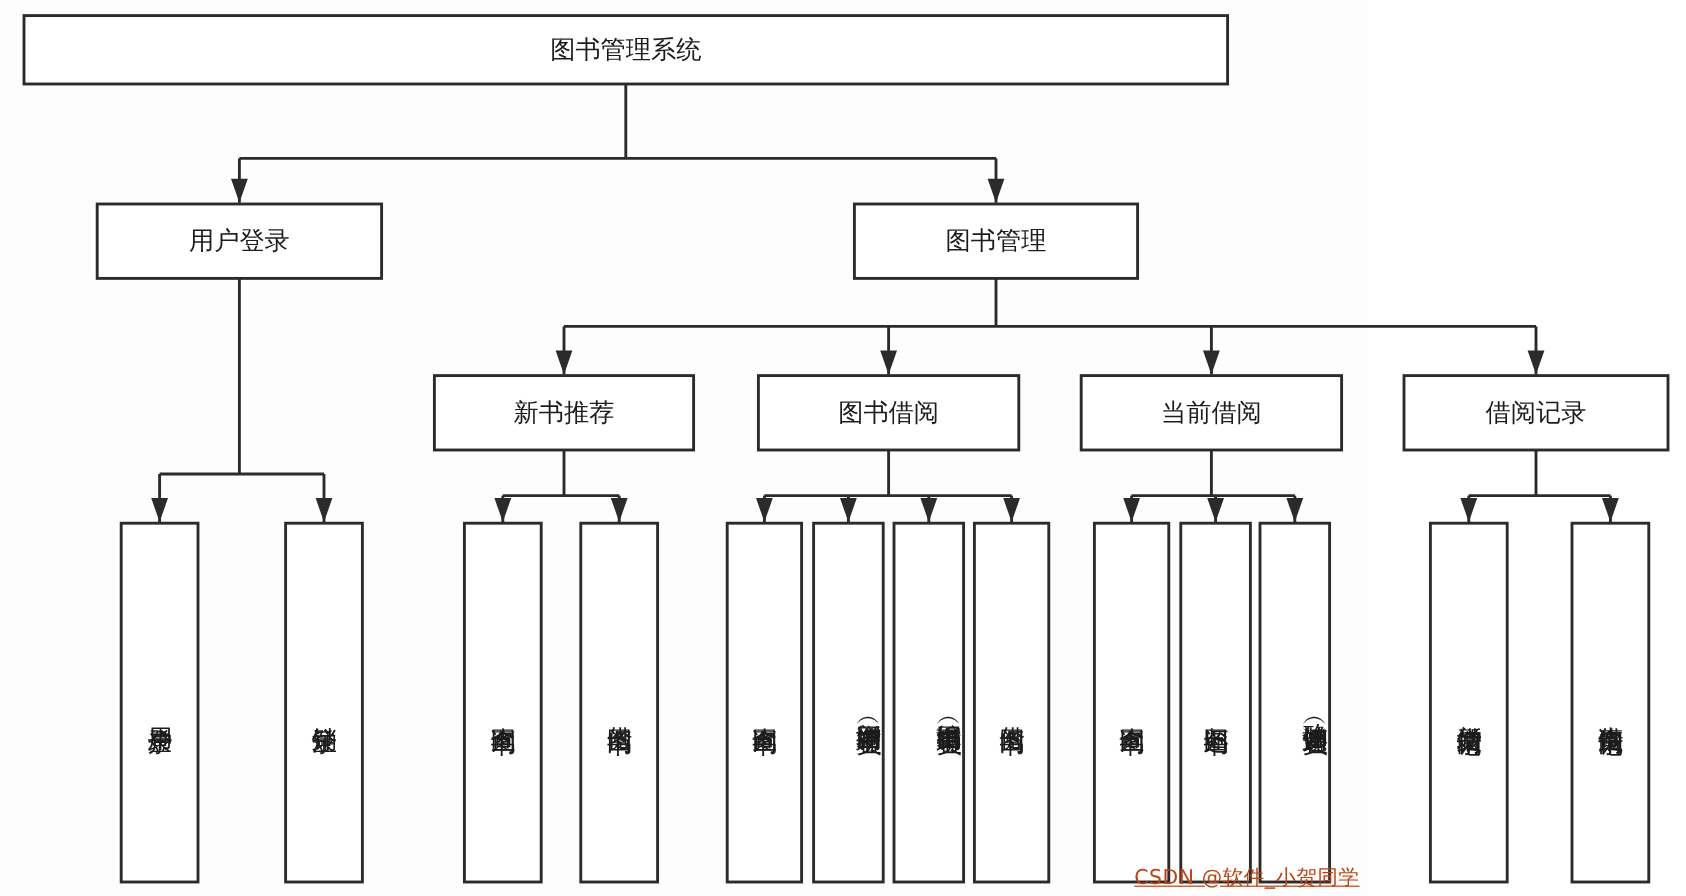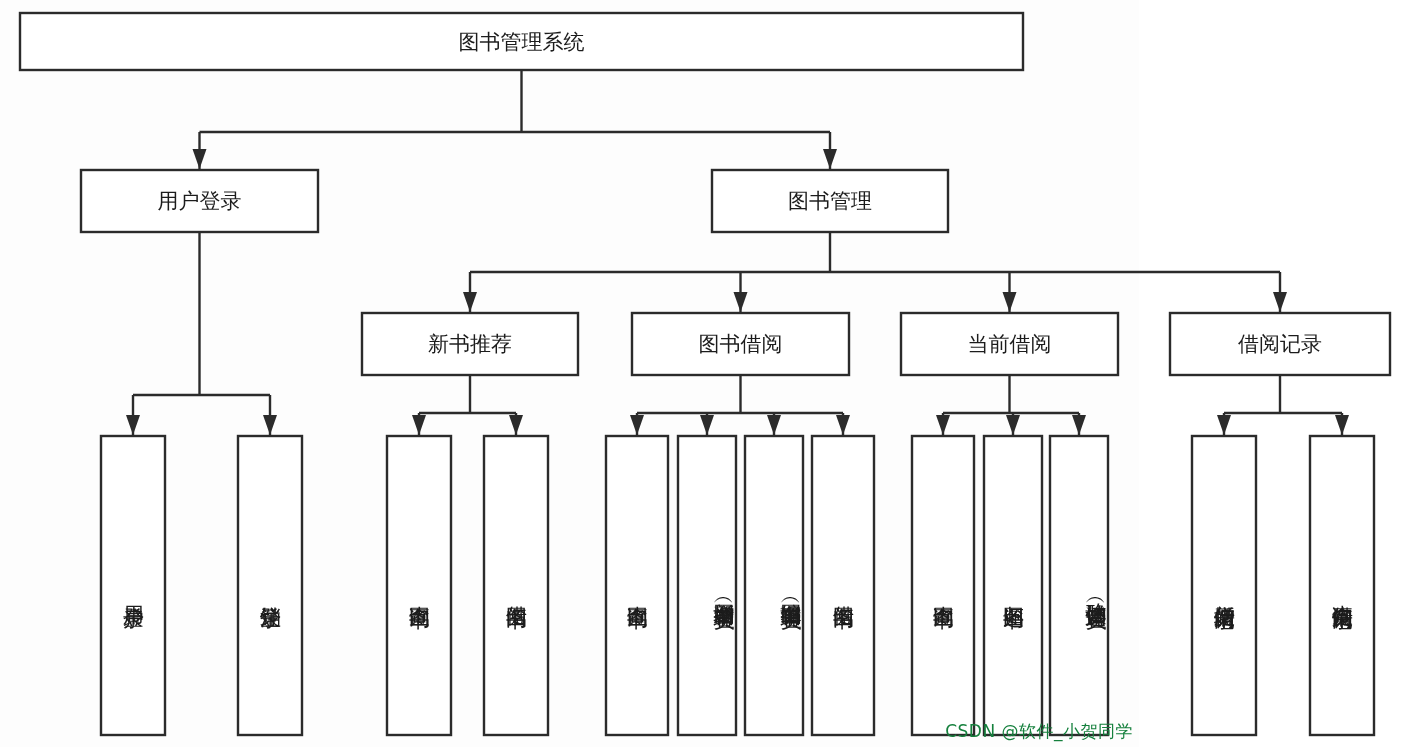--- a/index.html
+++ b/index.html
@@ -63,23 +63,24 @@
     justify-content: center;
     white-space: nowrap;
     pointer-events: none;
   }
   .watermark {
     position: absolute;
     right: 6px;
     bottom: 4px;
     font-family: "DejaVu Sans", "Liberation Sans", sans-serif;
     font-size: 17px;
-    color: #15803d;
+    color: #c2410c;
     letter-spacing: 0.5px;
     white-space: nowrap;
+    text-decoration: underline;
   }
 </style>
 </head>
 <body>
 
 <div id="diagram-root">
 
   <svg id="diagram-svg" viewBox="0 0 1405 747">
     <defs></defs>
     <g id="connectors-layer">

